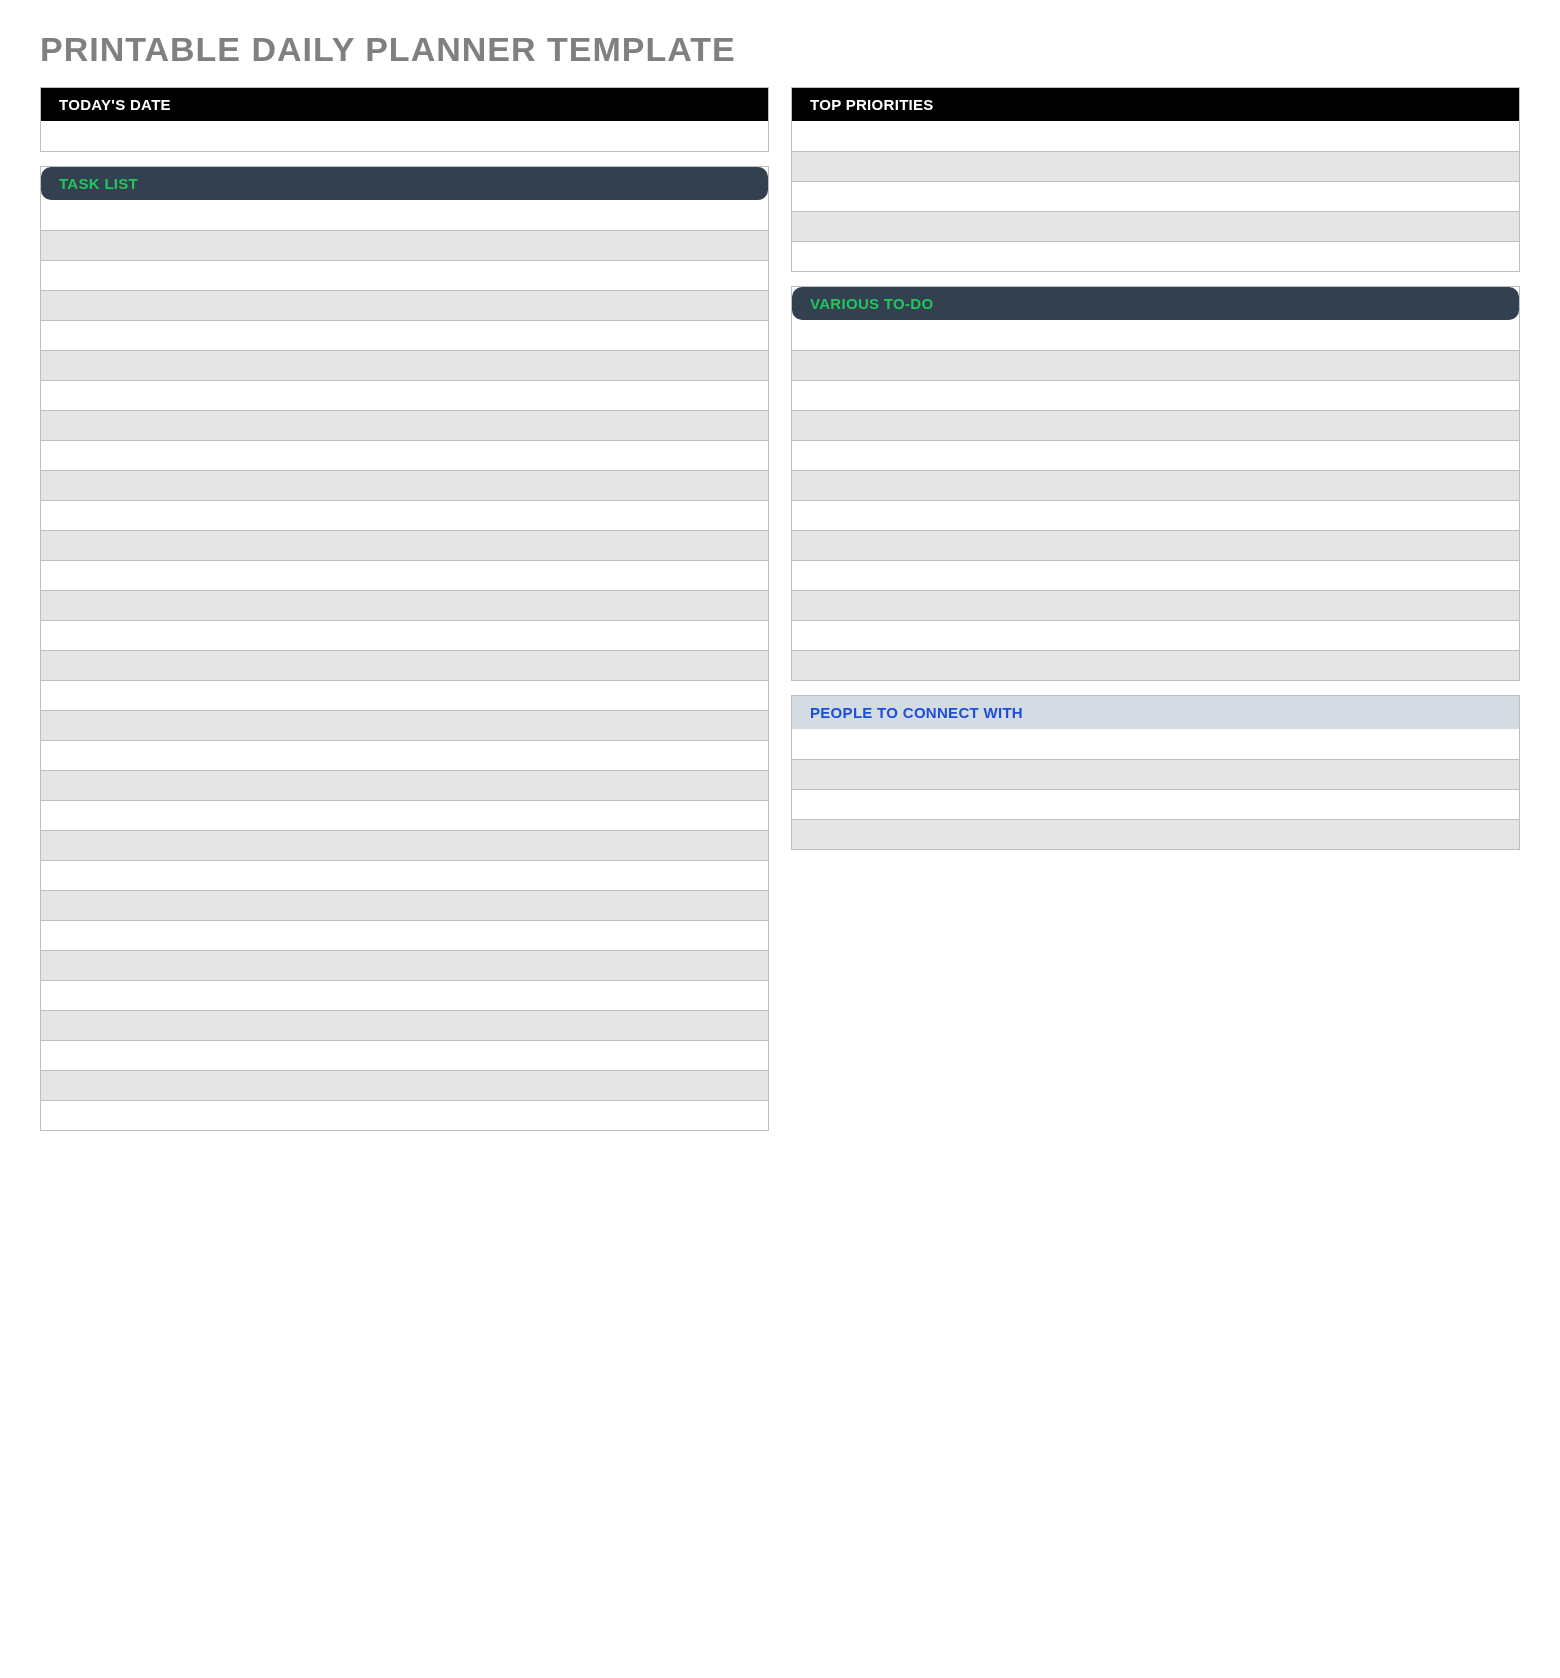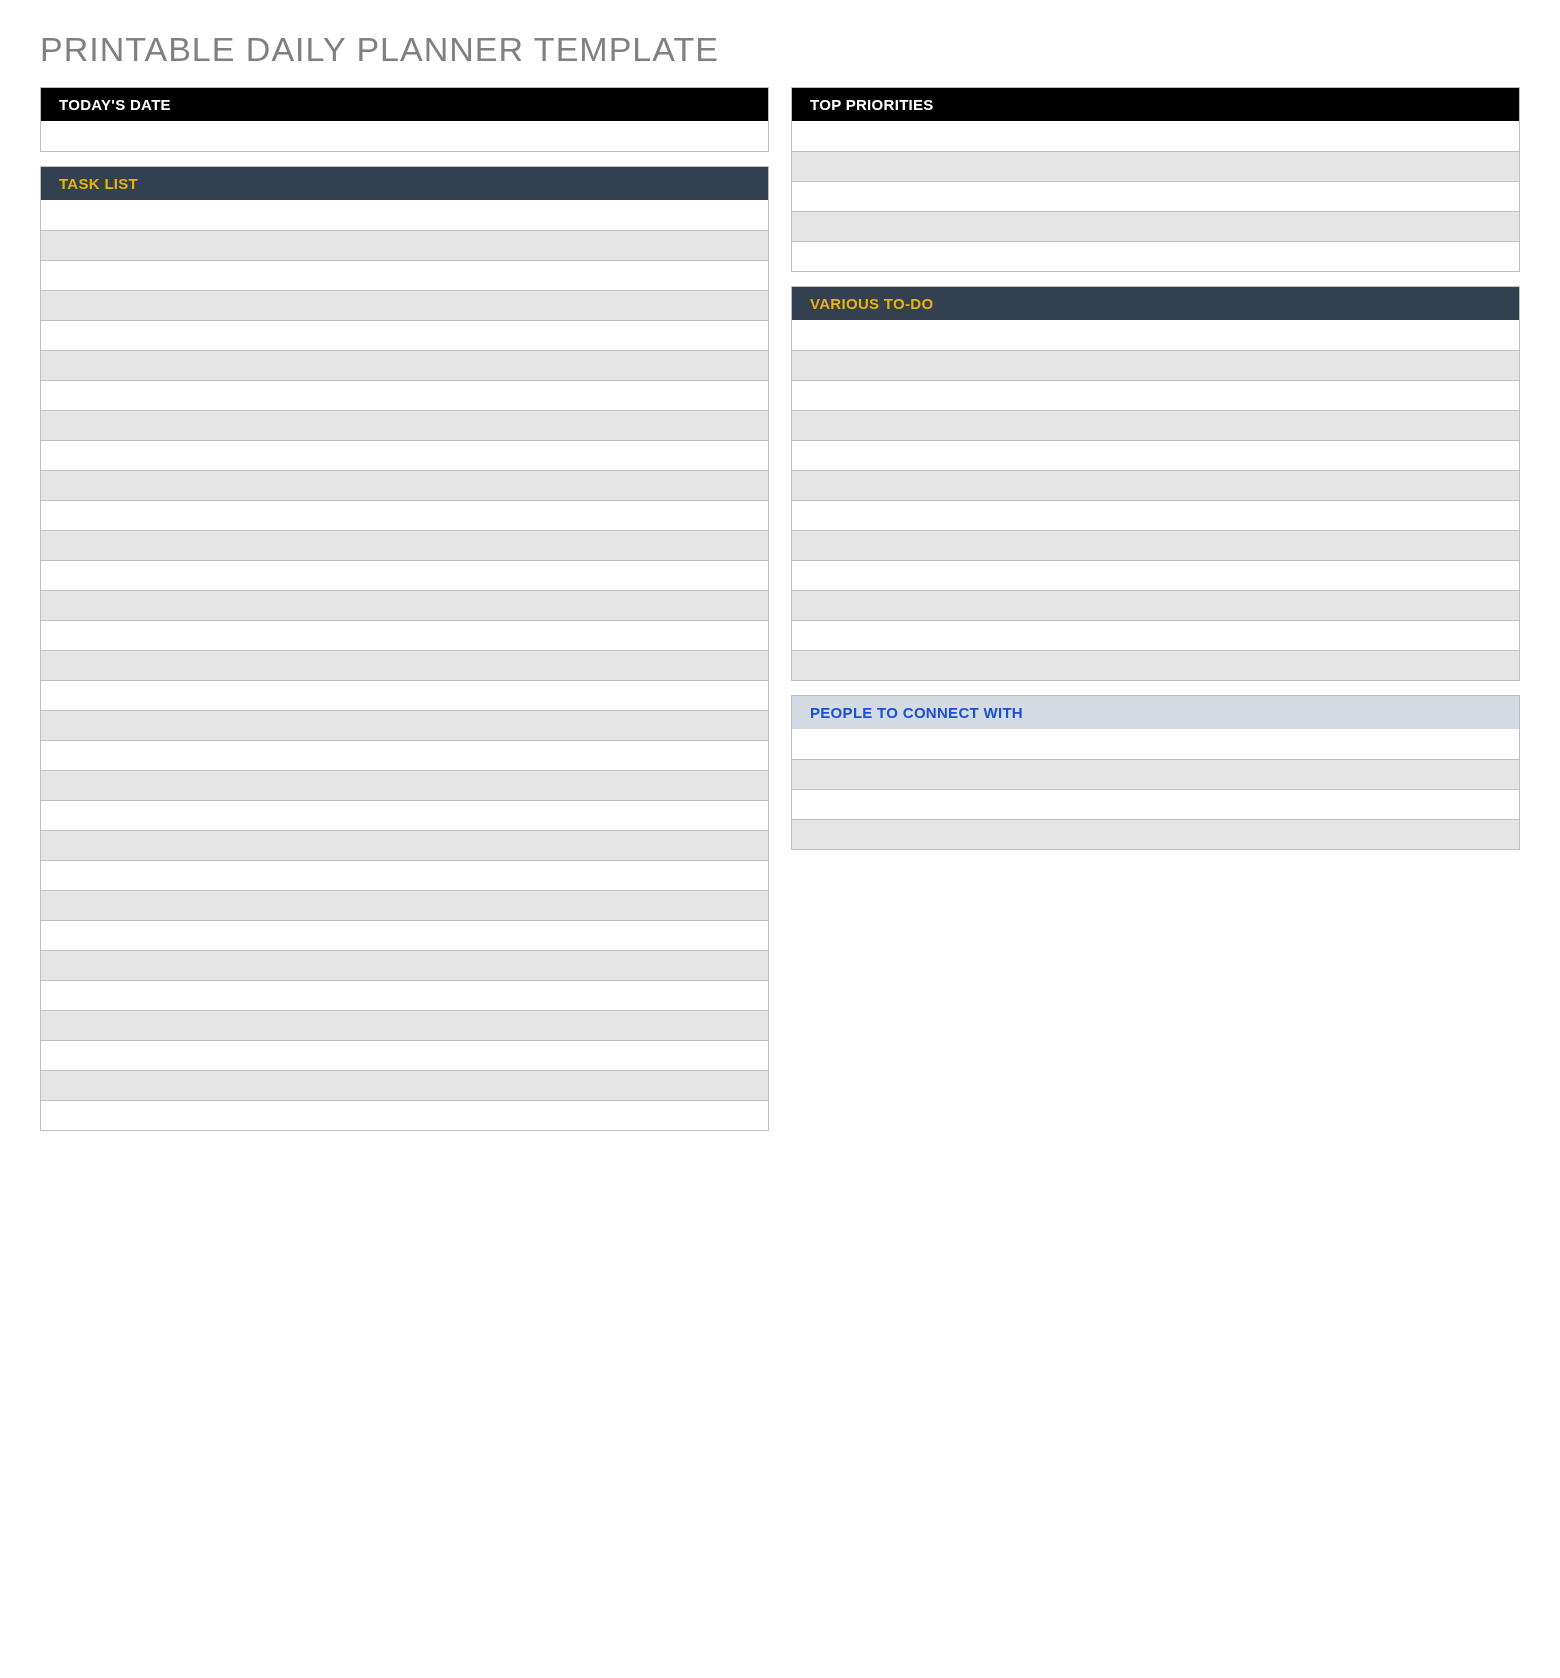--- a/index.html
+++ b/index.html
@@ -3,21 +3,21 @@
 <meta charset="utf-8">
 <style>
   * { box-sizing: border-box; margin: 0; padding: 0; }
   body {
     font-family: Arial, Helvetica, sans-serif;
     background: #ffffff;
     padding: 30px 40px;
   }
   .page-title {
     font-size: 34px;
-    font-weight: 400;
+    font-weight: 700;
     color: #808080;
     letter-spacing: 1px;
     margin-bottom: 18px;
   }
   .columns {
     display: flex;
     gap: 22px;
   }
   .col {
     flex: 1;
@@ -28,21 +28,21 @@
   .section {
     border: 1px solid #bfbfbf;
   }
   .hdr {
     font-size: 15px;
     font-weight: 700;
     padding: 8px 18px;
     letter-spacing: 0.3px;
   }
   .hdr-black { background: #000000; color: #ffffff; }
-  .hdr-navy  { background: #334050; color: #eab308; }
+  .hdr-navy  { background: #334050; color: #22c55e; border-radius: 10px; }
   .hdr-light { background: #d4dbe3; color: #1d4ed8; }
   .row {
     height: 30px;
     border-top: 1px solid #bfbfbf;
   }
   .row:first-of-type { border-top: none; }
   .row-white { background: #ffffff; }
   .row-grey  { background: #e5e5e5; }
   .row-grey2 { background: #ececec; }
 </style>

